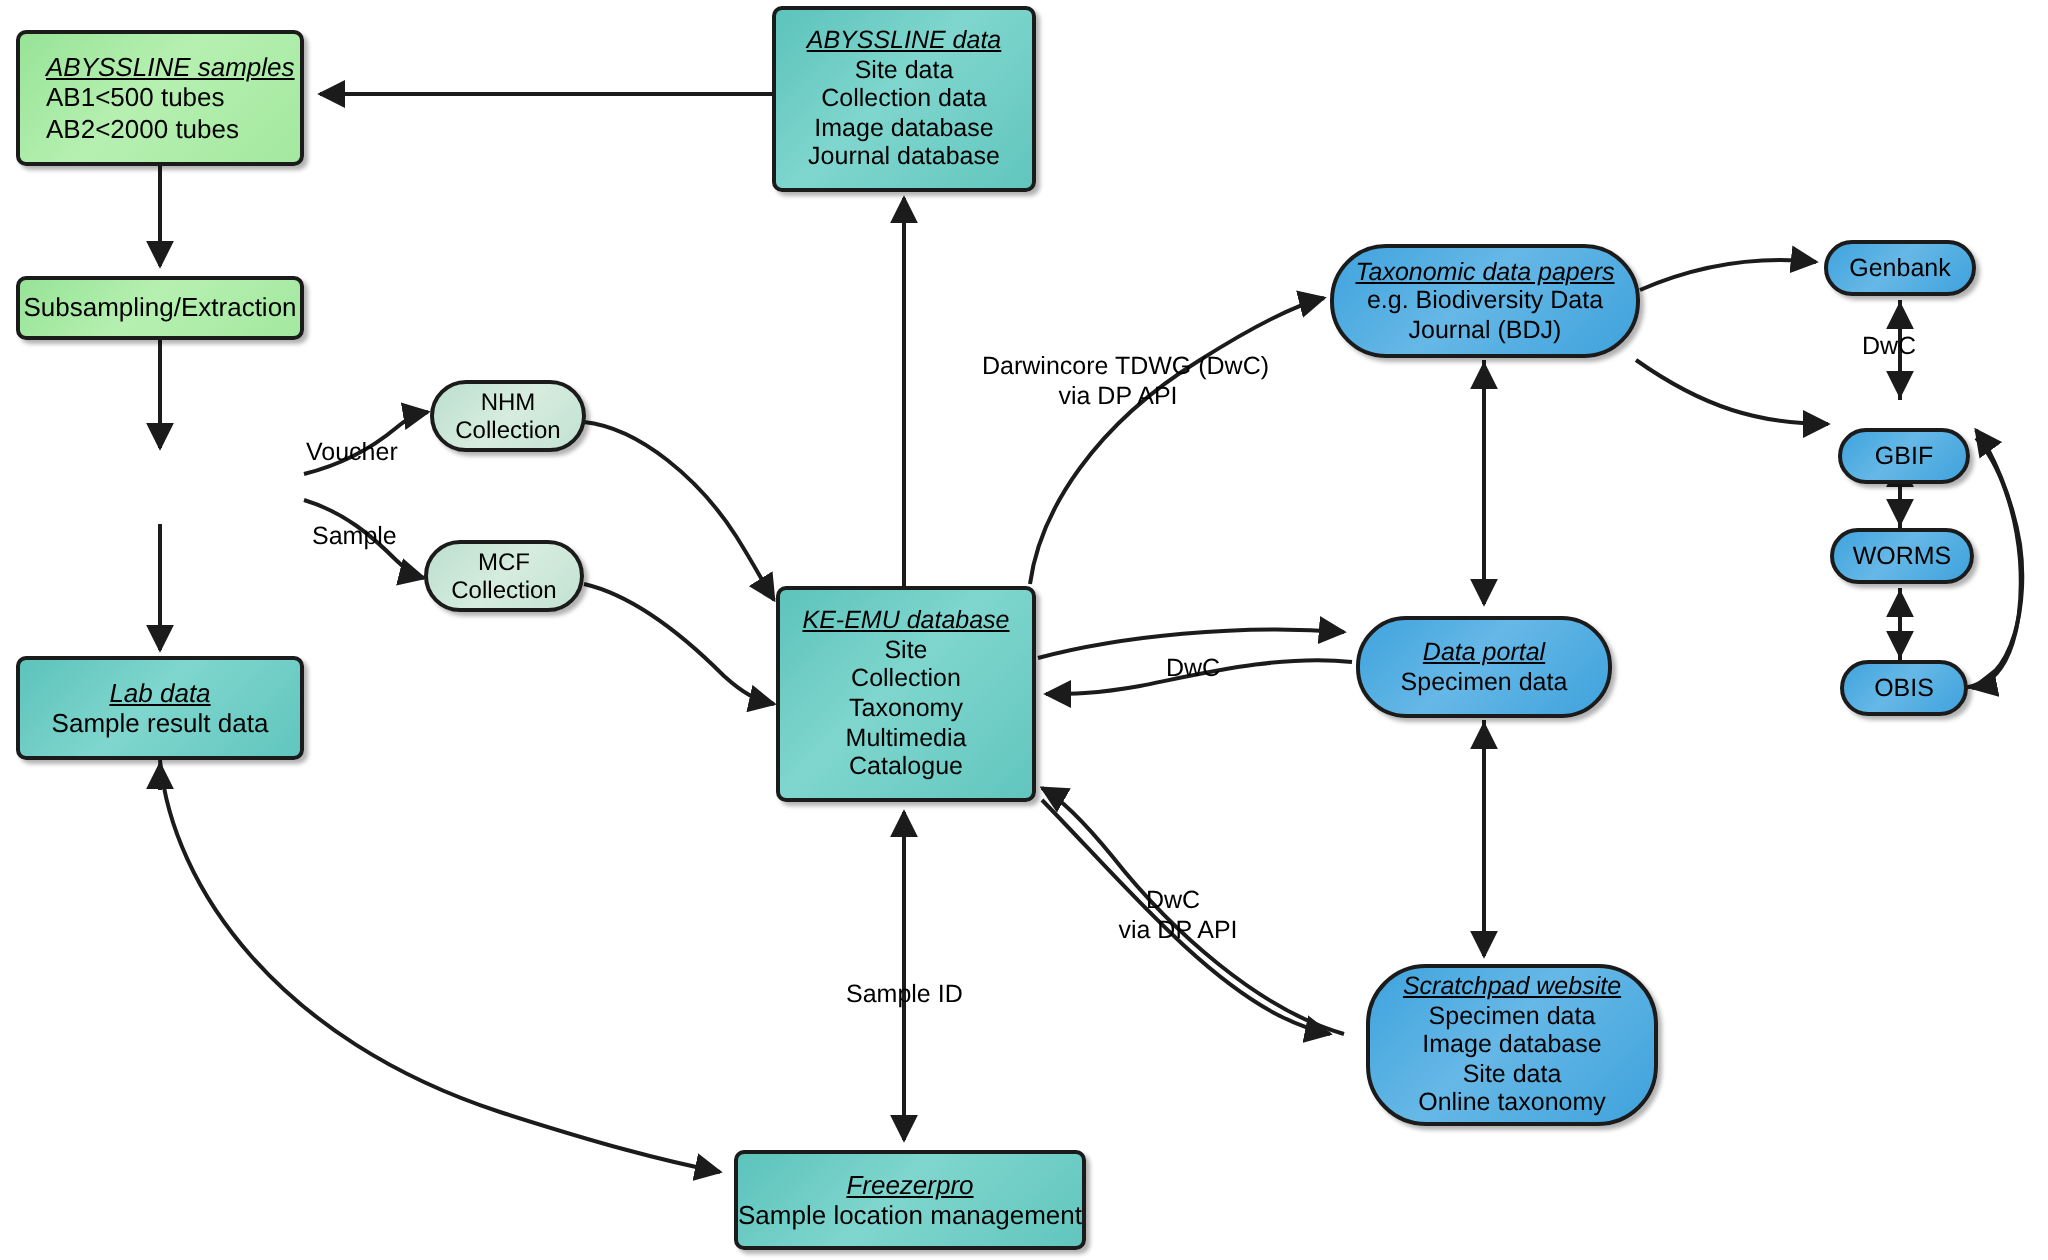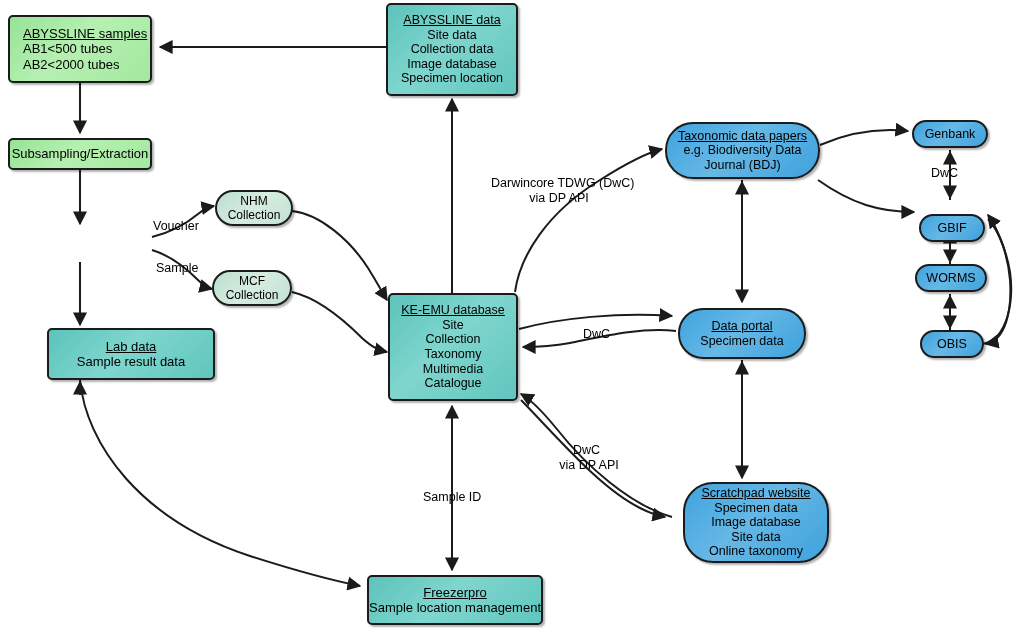--- a/index.html
+++ b/index.html
@@ -6,21 +6,21 @@
   body{width:1024px;height:630px;overflow:hidden;
        font-family:"Liberation Sans","DejaVu Sans",sans-serif;}
   #canvas{position:relative;width:1024px;height:630px;background:#fff;}
   svg#edges{position:absolute;left:0;top:0;width:1024px;height:630px;}
 
   .node{position:absolute;box-sizing:border-box;
         border:2px solid #1b1b1b;
         display:flex;flex-direction:column;align-items:center;justify-content:center;
         text-align:center;color:#000;line-height:1.17;
         box-shadow:2px 2px 2px rgba(0,0,0,.30);}
-  .node .ttl{text-decoration:underline;}
+  .node .ttl{text-decoration:underline;font-style:italic;}
   .node .ln{white-space:nowrap;}
 
   
   .green{background:linear-gradient(135deg,#97e397 0%,#b6f0b1 45%,#a3e8a0 100%);}
   .palegreen{background:linear-gradient(135deg,#bcdfcf 0%,#d6ecdf 50%,#c2e2d3 100%);}
   .teal{background:linear-gradient(135deg,#5cc3bb 0%,#7fd6ce 45%,#61c6be 100%);}
   .blue{background:linear-gradient(135deg,#3fa3dd 0%,#66b8e6 45%,#3fa2dc 100%);}
 
   .rect{border-radius:5px;}
   .pill{border-radius:999px;}
@@ -110,41 +110,41 @@
     <span class="ttl ln">ABYSSLINE samples</span>
     <span class="ln">AB1&lt;500 tubes</span>
     <span class="ln">AB2&lt;2000 tubes</span>
   </div>
 
   <div class="node rect green" style="left:8px;top:138px;width:144px;height:32px;font-size:13px;">
     <span class="ln">Subsampling/Extraction</span>
   </div>
 
 
-  <div class="node rect teal" style="left:8px;top:328px;width:168px;height:52px;font-size:13px;margin-left:39px;">
+  <div class="node rect teal" style="left:8px;top:328px;width:144px;height:52px;font-size:13px;">
     <span class="ttl ln">Lab data</span>
     <span class="ln">Sample result data</span>
   </div>
 
   <div class="node pill palegreen" style="left:215px;top:190px;width:78px;height:36px;font-size:12px;">
     <span class="ln">NHM</span>
     <span class="ln">Collection</span>
   </div>
 
   <div class="node pill palegreen" style="left:212px;top:270px;width:80px;height:36px;font-size:12px;">
     <span class="ln">MCF</span>
     <span class="ln">Collection</span>
   </div>
 
   <div class="node rect teal" style="left:386px;top:3px;width:132px;height:93px;font-size:12.5px;">
     <span class="ttl ln">ABYSSLINE data</span>
     <span class="ln">Site data</span>
     <span class="ln">Collection data</span>
     <span class="ln">Image database</span>
-    <span class="ln">Specimen location</span>
+    <span class="ln">Journal database</span>
   </div>
 
   <div class="node rect teal" style="left:388px;top:293px;width:130px;height:108px;font-size:12.5px;">
     <span class="ttl ln">KE-EMU database</span>
     <span class="ln">Site</span>
     <span class="ln">Collection</span>
     <span class="ln">Taxonomy</span>
     <span class="ln">Multimedia</span>
     <span class="ln">Catalogue</span>
   </div>

